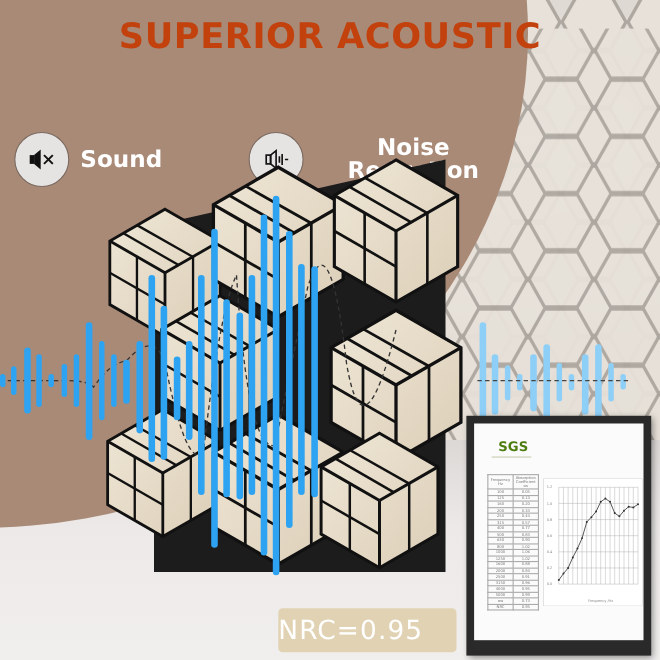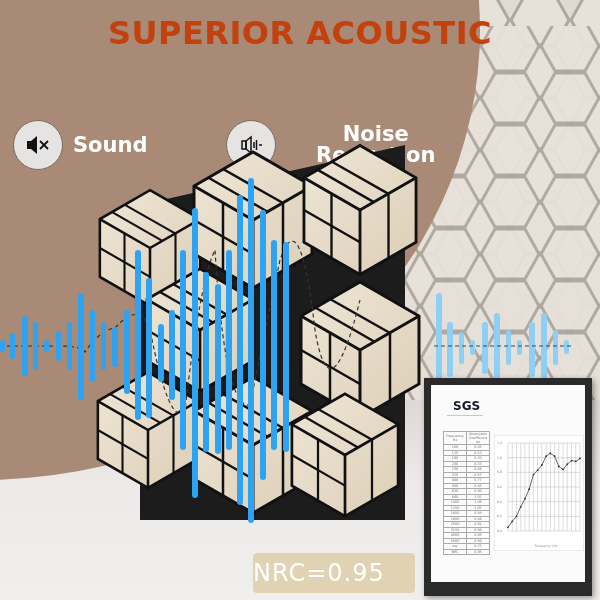--- a/index.html
+++ b/index.html
@@ -20,21 +20,21 @@
     font-family:"DejaVu Sans",sans-serif;font-weight:bold;font-size:32px;line-height:42px;color:#c2410c;letter-spacing:0.5px;}
   .feature{position:absolute;top:118px;height:54px;display:flex;align-items:center;}
   .icon-circle{width:48px;height:48px;border-radius:50%;background:#e6e4e3;border:1px solid #7a6a60;
     display:flex;align-items:center;justify-content:center;}
   .feat-label{color:#fff;font-weight:bold;font-size:21px;line-height:21px;text-align:center;margin-left:10px;font-family:"DejaVu Sans",sans-serif;}
   .panel-wrap{position:absolute;left:0;top:0;width:600px;height:600px;}
   .nrc{position:absolute;left:253px;top:553px;width:162px;height:40px;border-radius:4px;background:#e1d2b3;
     color:#fff;font-size:24px;line-height:40px;font-family:"DejaVu Sans",sans-serif;letter-spacing:1px;}
   .cert{position:absolute;left:424px;top:378px;width:168px;height:218px;background:#2a2a2a;box-shadow:2px 2px 6px rgba(0,0,0,.4);}
   .cert-inner{position:absolute;left:7px;top:7px;right:7px;bottom:14px;background:#fbfbfb;}
-  .sgs{position:absolute;left:22px;top:14px;font-size:12px;font-weight:bold;color:#0f172a;}
+  .sgs{position:absolute;left:22px;top:14px;font-size:12px;font-weight:bold;color:#4d7c0f;}
   .sgs-line{position:absolute;left:16px;top:30px;width:36px;height:1px;background:#c8cdb0;}
   .cert-table{position:absolute;left:12px;top:46px;border-collapse:collapse;font-size:3.4px;color:#777;}
   .cert-table td,.cert-table th{border:0.5px solid #aaa;padding:0 1px;height:4.5px;text-align:center;width:20px;font-weight:normal;}
   .mini-chart{position:absolute;left:63px;top:50px;width:90px;height:116px;}
 </style>
 </head>
 <body>
 
 <div class="stage">
   <div class="wall"></div>

